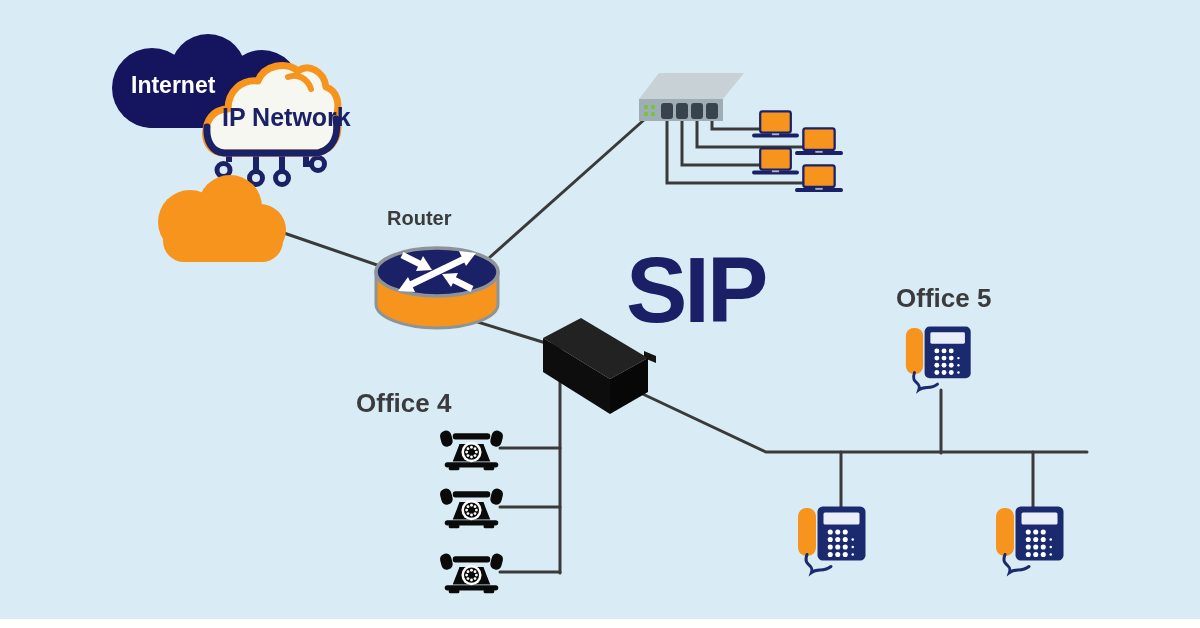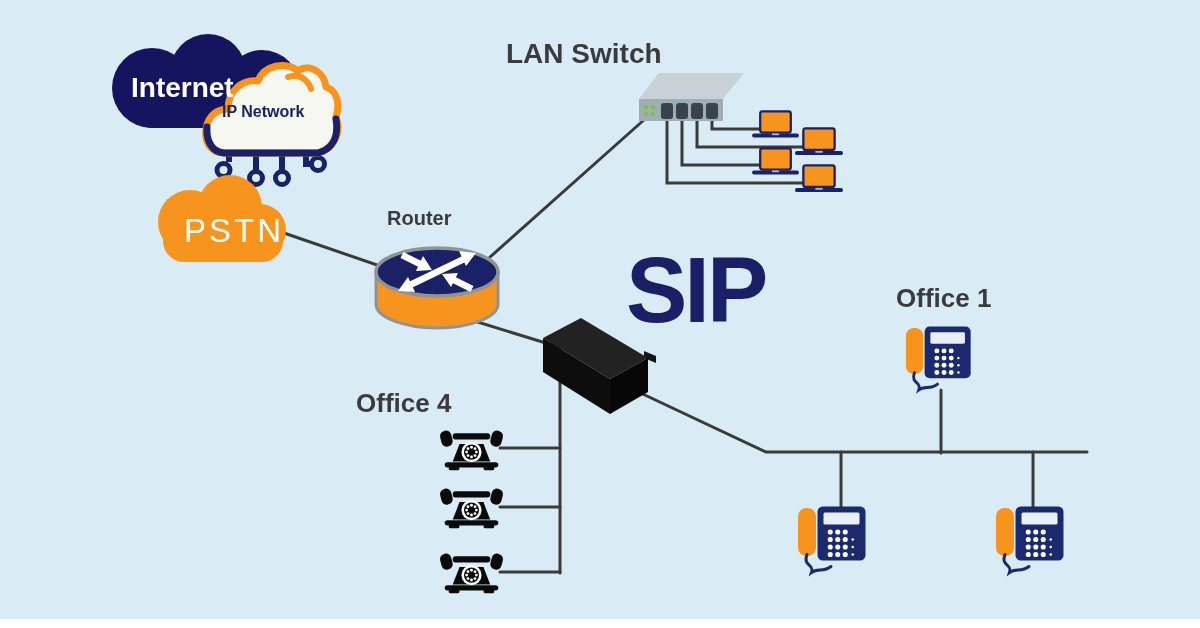--- a/index.html
+++ b/index.html
@@ -7,22 +7,22 @@
     position:relative;width:1200px;height:628px;overflow:hidden;
     background:#d9ecf6;font-family:"Liberation Sans",sans-serif;
   }
   .canvas svg.diagram{position:absolute;left:0;top:0;}
   .lbl{position:absolute;white-space:nowrap;color:#3b3b3d;font-weight:bold;}
   .lbl-lan{left:506px;top:38px;font-size:28px;}
   .lbl-router{left:387px;top:207px;font-size:20px;}
   .lbl-sip{left:626px;top:244px;font-size:92px;color:#1b2066;letter-spacing:-3px;line-height:1;}
   .lbl-office1{left:896px;top:283px;font-size:26px;}
   .lbl-office2{left:356px;top:388px;font-size:26px;}
-  .lbl-internet{left:131px;top:72px;font-size:28px;color:#ffffff;}
-  .lbl-ipnet{left:222px;top:103px;font-size:16px;color:#1b2166;}
+  .lbl-internet{left:131px;top:72px;font-size:23px;color:#ffffff;}
+  .lbl-ipnet{left:222px;top:103px;font-size:25px;color:#1b2166;}
   .lbl-pstn{left:184px;top:212px;font-size:33px;color:#ffffff;font-weight:normal;letter-spacing:3px;}
   .bottom-strip{position:absolute;left:0;bottom:0;width:100%;height:9px;background:#ffffff;}
 </style>
 </head>
 <body>
 
 <div class="canvas">
 
 <svg class="diagram" width="1200" height="628" viewBox="0 0 1200 628">
   <defs>
@@ -177,22 +177,20 @@
   <use href="#rotaryphone" transform="translate(438,486) scale(0.67)"></use>
   <use href="#rotaryphone" transform="translate(438,551) scale(0.67)"></use>
 
   <use href="#deskphone" transform="translate(903,325) scale(0.72)"></use>
   <use href="#deskphone" transform="translate(795,505) scale(0.75)"></use>
   <use href="#deskphone" transform="translate(993,505) scale(0.75)"></use>
 </svg>
 
 <div class="lbl lbl-internet">Internet</div>
 <div class="lbl lbl-ipnet">IP Network</div>
-<div class="lbl lbl-pstn">PSTN</div>
-<div class="lbl lbl-lan">LAN Switch</div>
 <div class="lbl lbl-router">Router</div>
 <div class="lbl lbl-sip">SIP</div>
-<div class="lbl lbl-office1">Office 1</div>
+<div class="lbl lbl-office1">Office 5</div>
 <div class="lbl lbl-office2">Office 4</div>
 
 <div class="bottom-strip"></div>
 
 </div>
 
 </body></html>

